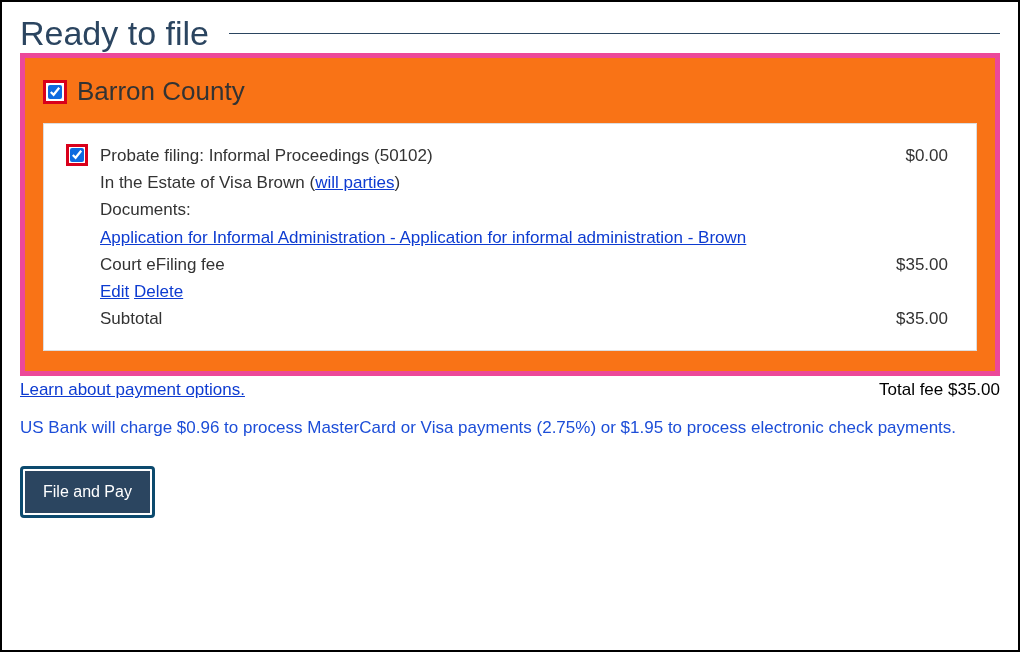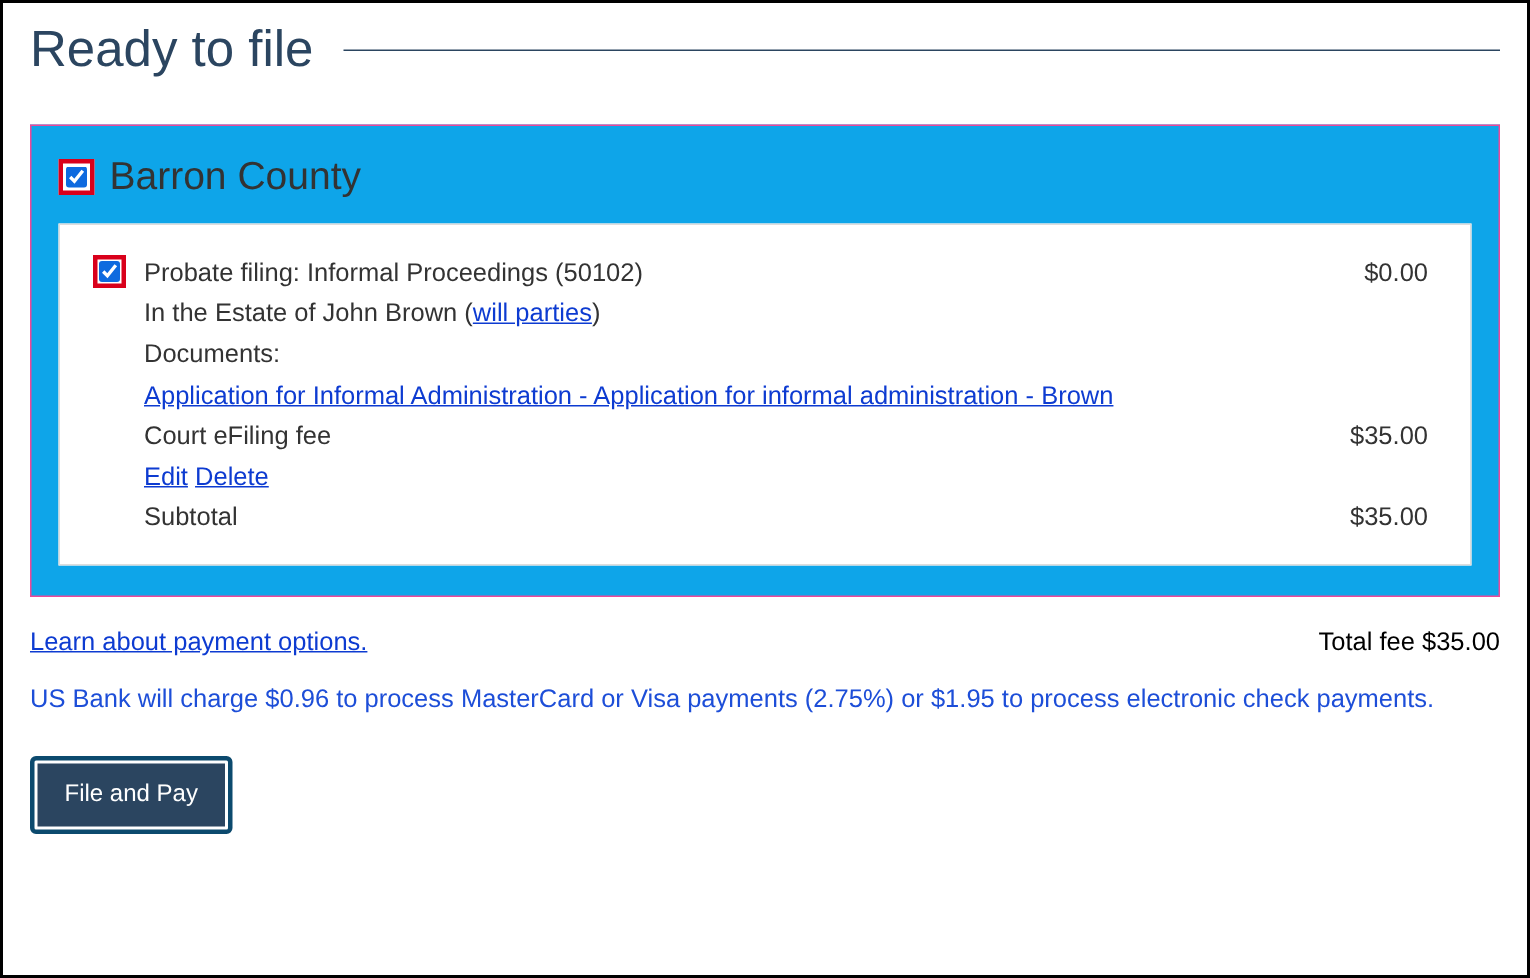--- a/index.html
+++ b/index.html
@@ -8,39 +8,38 @@
       background: #fff;
       width: 1020px;
       height: 652px;
       border: 2px solid #000;
       padding: 12px 18px 18px 18px;
     }
     .title-row {
       display: flex;
       align-items: center;
       gap: 20px;
-      margin-bottom: 30px;
       text-align: right;
     }
     .page-title {
       font-size: 34px;
       font-weight: 400;
       color: #2b4560;
       white-space: nowrap;
     }
     .title-line {
       flex: 1;
       border-top: 1px solid #2b4560;
       height: 0;
     }
     .county-panel {
-      background: #0ea5e9;
-      border: 1px solid #ec4899;
+      background: #f97316;
+      border: 5px solid #ec4899;
       padding: 18px 18px 20px 18px;
-      margin-bottom: 20px;
+      margin-bottom: 4px;
     }
     .county-header {
       display: flex;
       align-items: center;
       gap: 10px;
       margin-bottom: 16px;
     }
     .county-name {
       font-size: 26px;
       color: #333;
@@ -148,21 +147,21 @@
         <span class="checkbox-hl">
           <input type="checkbox" checked="" style="">
         </span>
       </div>
       <div class="filing-content">
         <div class="row">
           <span>Probate filing: Informal Proceedings (50102)</span>
           <span class="amount">$0.00</span>
         </div>
         <div>
-          <span class="estate">In the Estate of John Brown  (</span><a href="#" class="link">will parties</a><span>)</span>
+          <span class="estate">In the Estate of Visa Brown  (</span><a href="#" class="link">will parties</a><span>)</span>
         </div>
         <div>Documents:</div>
         <div><a href="#" class="link">Application for Informal Administration - Application for informal administration - Brown</a></div>
         <div class="row">
           <span>Court eFiling fee</span>
           <span class="amount">$35.00</span>
         </div>
         <div>
           <a href="#" class="link">Edit</a>
           <a href="#" class="link">Delete</a>

